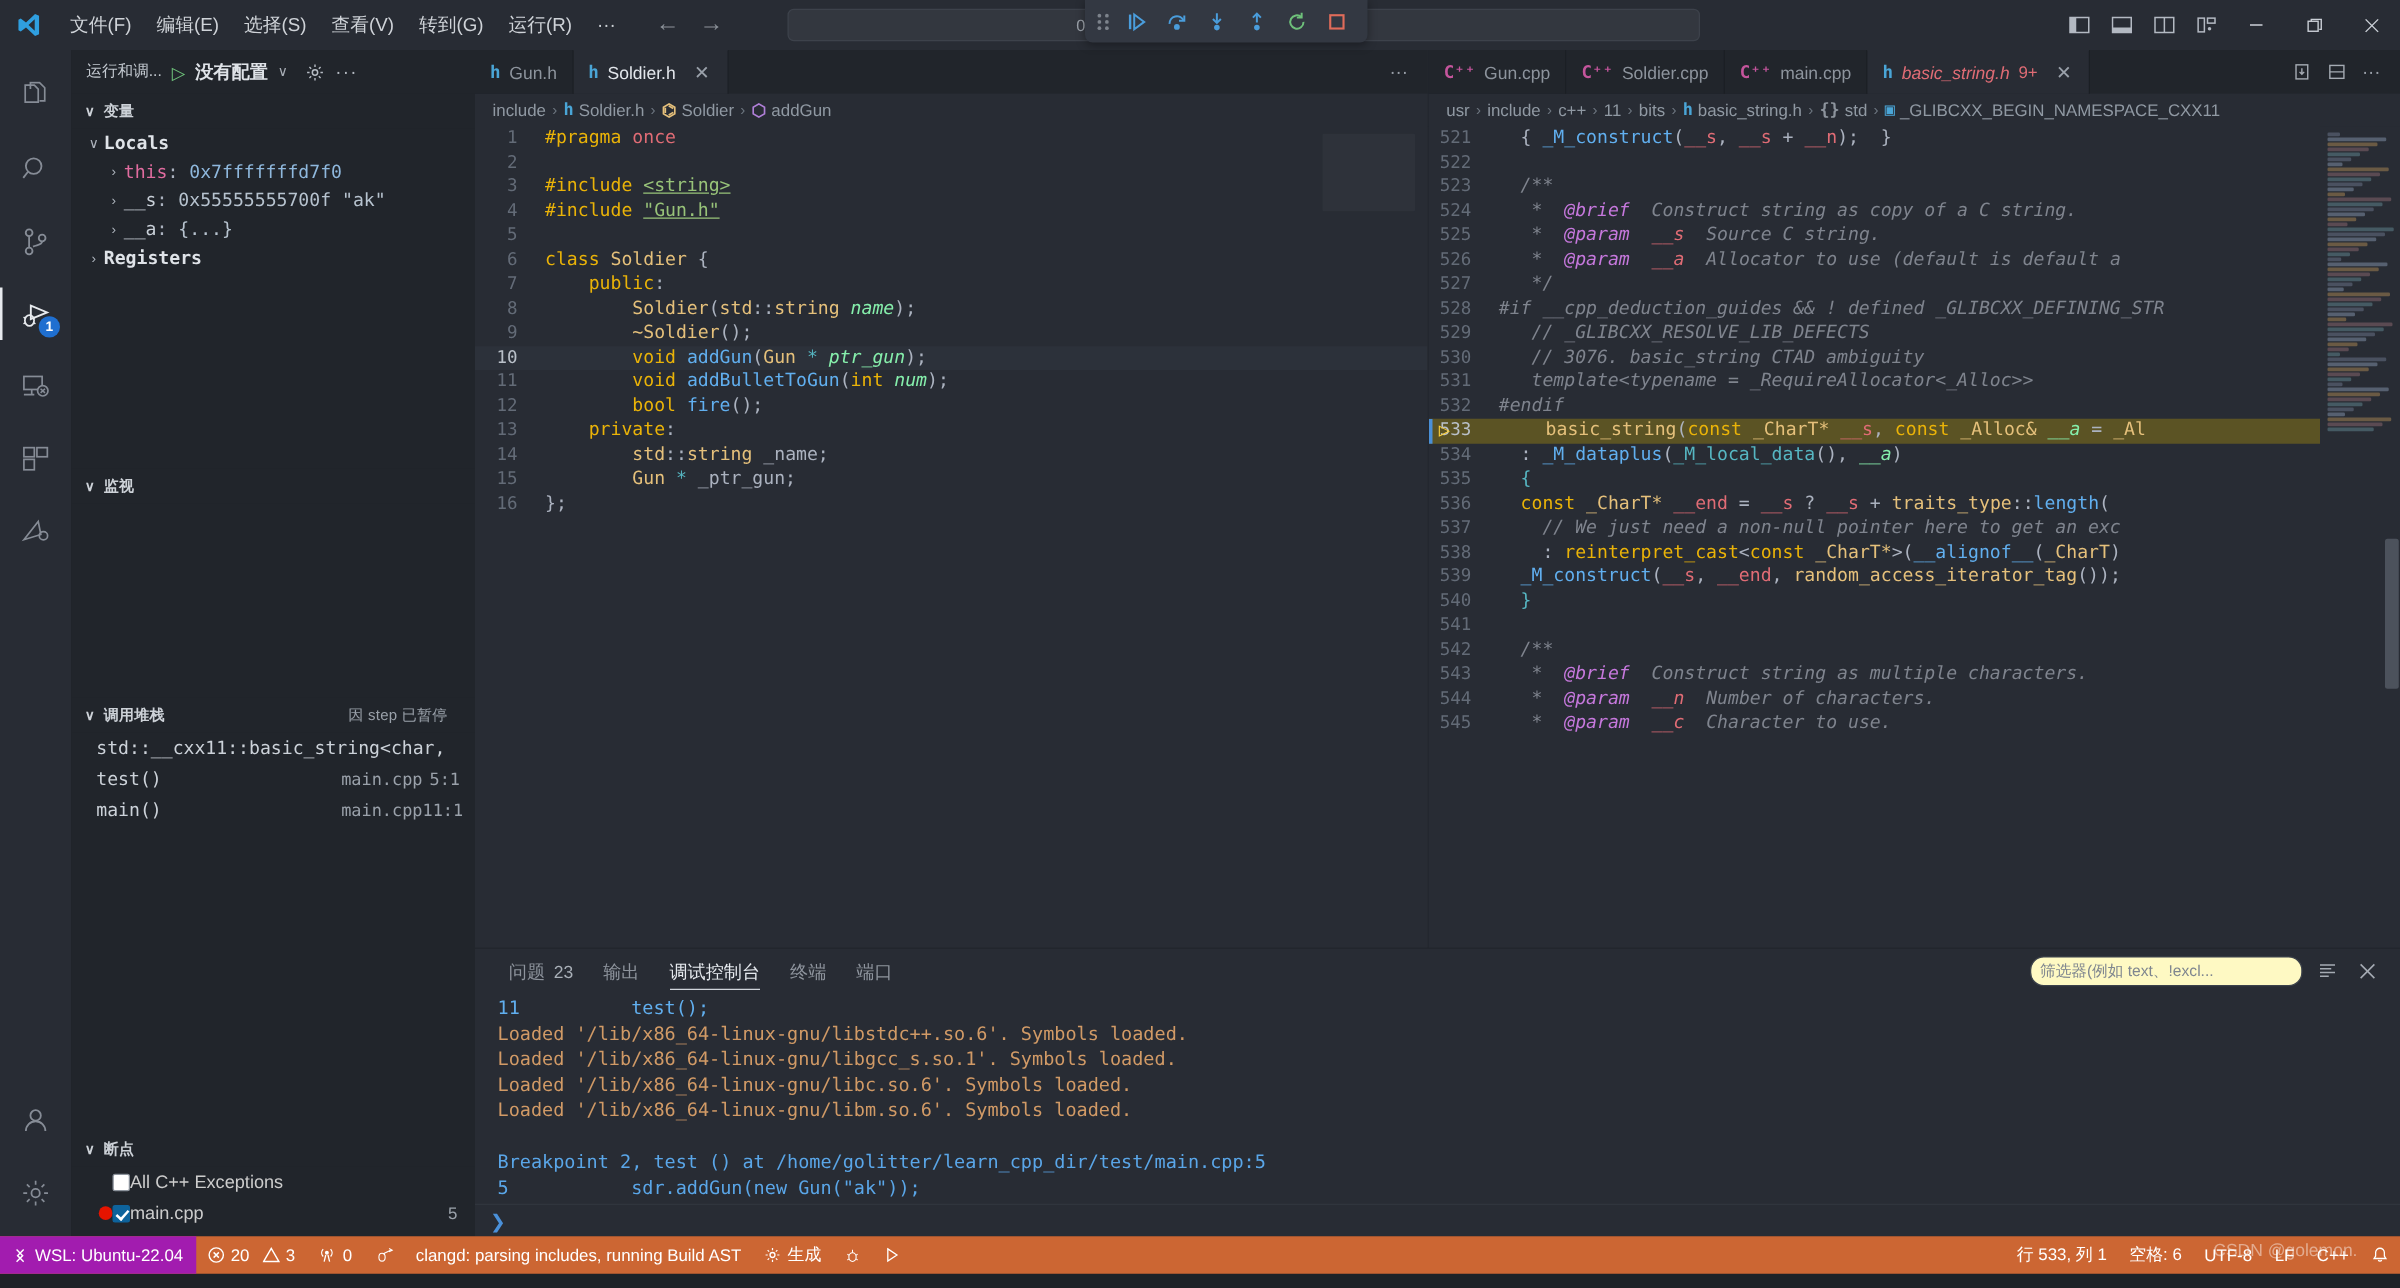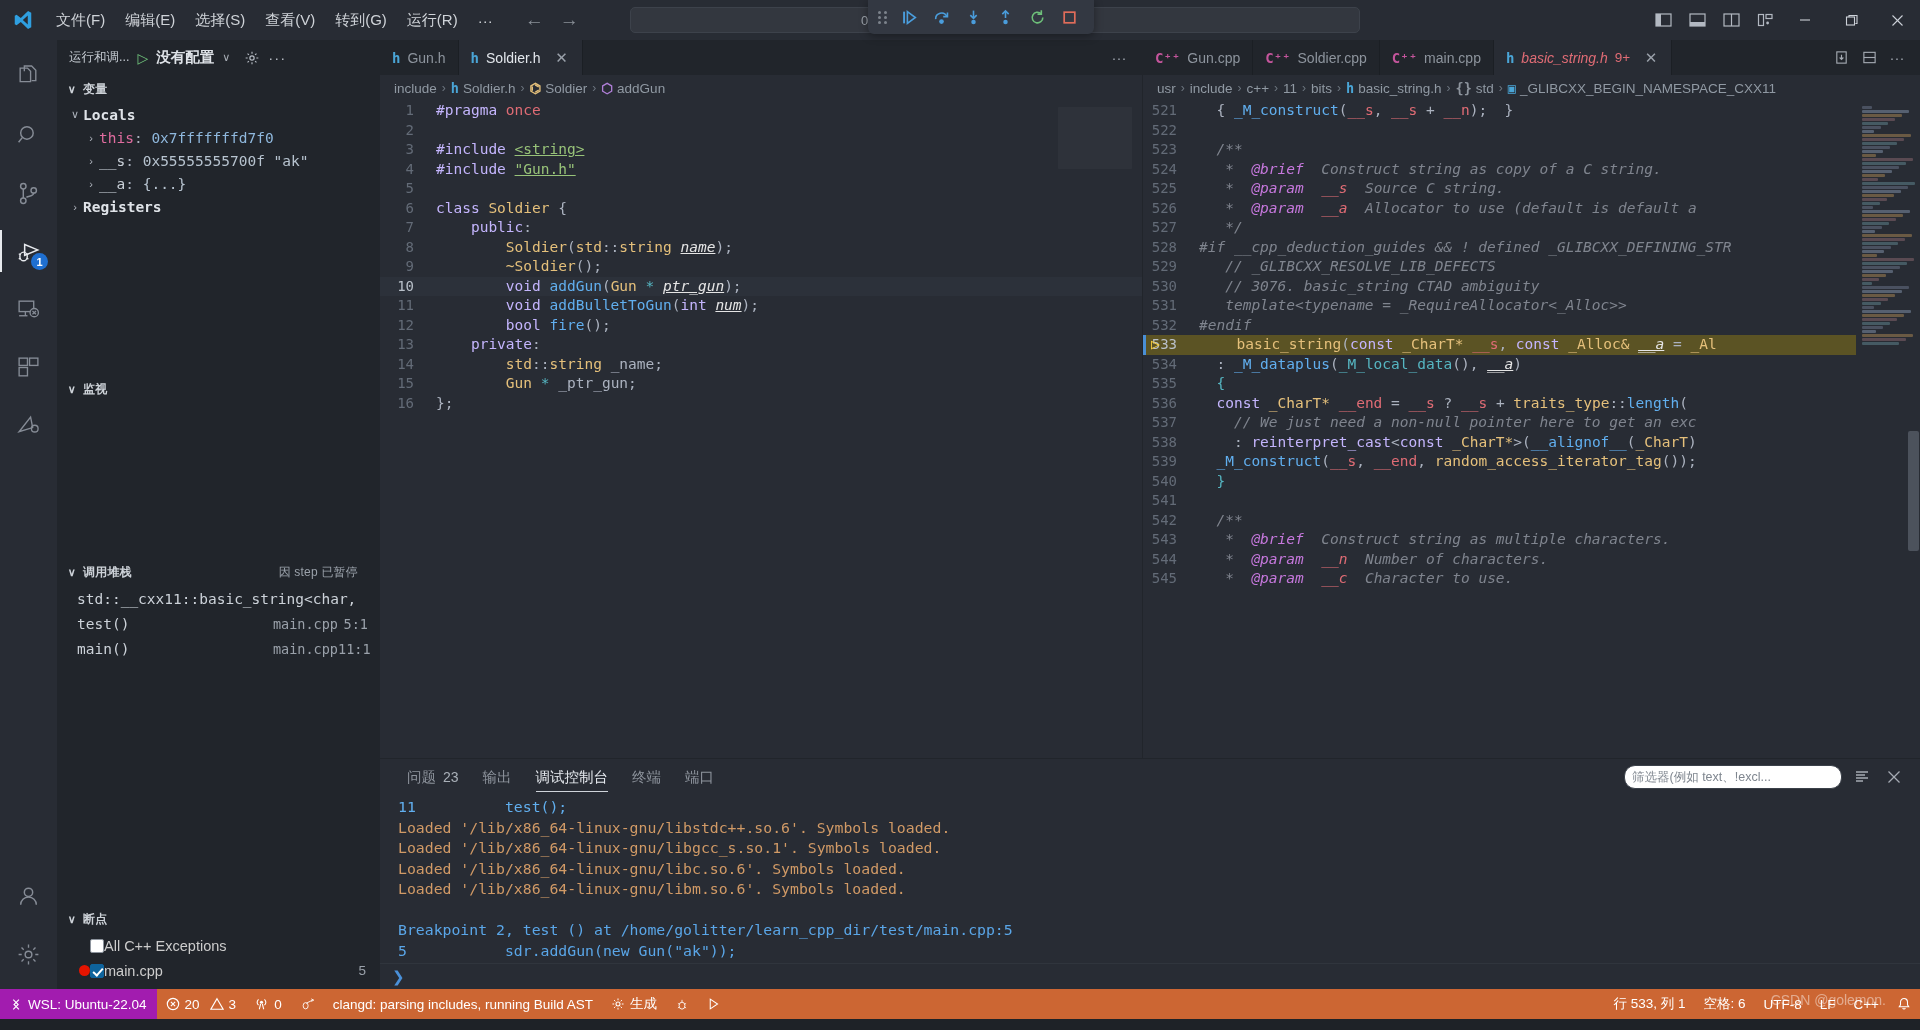--- a/index.html
+++ b/index.html
@@ -140,26 +140,26 @@
   .codearea { flex:1; position:relative; overflow:hidden; background:#282c34; }
   .codeline { height:19.5px; display:flex; align-items:center; white-space:pre; font-size:14.5px; line-height:19.5px; }
   .ln { width:56px; flex:none; text-align:right; padding-right:22px; color:#636b77; font-size:14px; }
   .ln.cur { color:#b9c0c9; }
   .codeline.exec { background:#5b5324; }
   .codeline.exec-border { box-shadow:inset 3px 0 0 #4a8fd6;gap:20px; }
   .codeline.curline { background:#2c313a; }
   .gutter-arrow { position:absolute; left:10px; color:#ffd33d; font-size:15px; font-weight:bold; }
 
   
-  .kw   { color:#c4b5fd; }
+  .kw   { color:#eab308; }
   .kw2  { color:#e06c75; }
   .typ  { color:#e5c07b; }
   .fn   { color:#61afef; }
   .var  { color:#e06c75; }
-  .varf { color:#e5e5e5; font-style:italic;text-decoration:underline; }
+  .varf { color:#86efac; font-style:italic; }
   .strl { color:#98c379; text-decoration:underline; }
   .op   { color:#56b6c2; }
   .pun  { color:#abb2bf; }
   .prop { color:#abb2bf; }
   .doc  { color:#7f848e; font-style:italic; }
   .doctag { color:#c678dd; font-style:italic;text-align:right; }
   .docp { color:#e06c75; font-style:italic; }
 
   #minimap-left {
     position:absolute; right:10px; top:6px; width:74px; height:62px;
@@ -182,21 +182,21 @@
     padding:0 11px; height:36px; display:flex; align-items:center; gap:7px;
     font-size:14.5px; color:#8e949d; cursor:default; position:relative;
   }
   .ptab.active { color:#e6eaef; }
   .ptab.active:after {
     content:""; position:absolute; left:11px; right:11px; bottom:3px; height:1px; background:#cfd4da;
   }
   .ptab .cnt { color:#a9b0b8; font-size:14px; }
   #panel-right { margin-left:auto; display:flex; align-items:center; gap:8px; padding-right:14px; }
   #filter-box {
-    width:218px; height:24px; background:#ffffff; border:1px solid #3b414a; border-radius:11px;
+    width:218px; height:24px; background:#fef9c3; border:1px solid #3b414a; border-radius:11px;
     display:flex; align-items:center; padding:0 7px; font-size:12.5px; color:#7f868f;
   }
   .pact { width:24px; height:24px; display:flex; align-items:center; justify-content:center; color:#a5abb3; cursor:default; border-radius:3px; }
 
   #console { flex:1; overflow:hidden; padding:2px 0 0 0; position:relative; }
   .cline { height:20.5px; line-height:20.5px; font-size:14.8px; padding-left:18px; white-space:pre; }
   .c-num { color:#61afef; }
   .c-info { color:#d19a66; }
   .c-blue { color:#5aa6e8; }
   #console-input-row {

